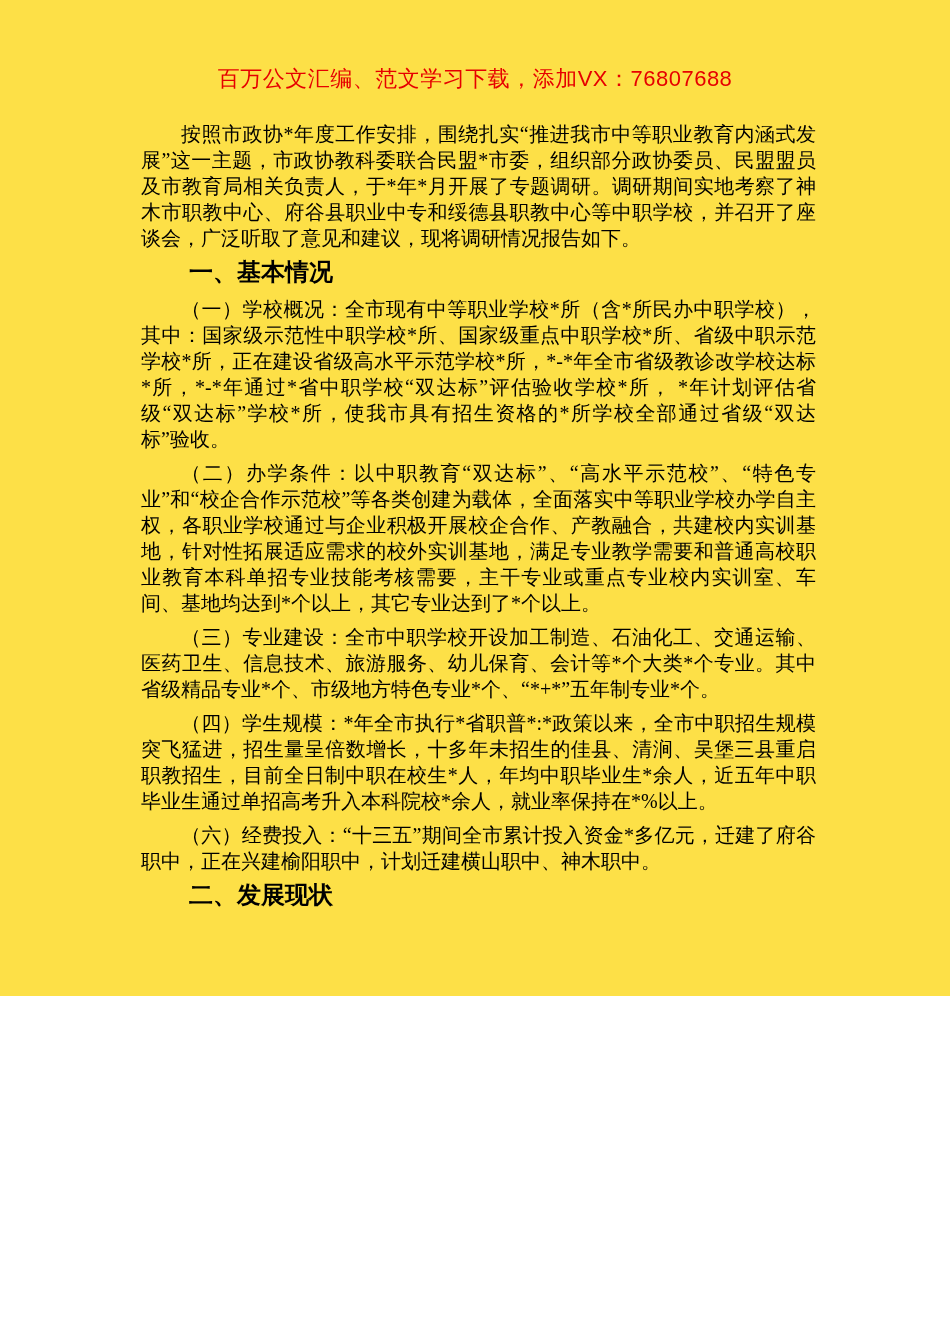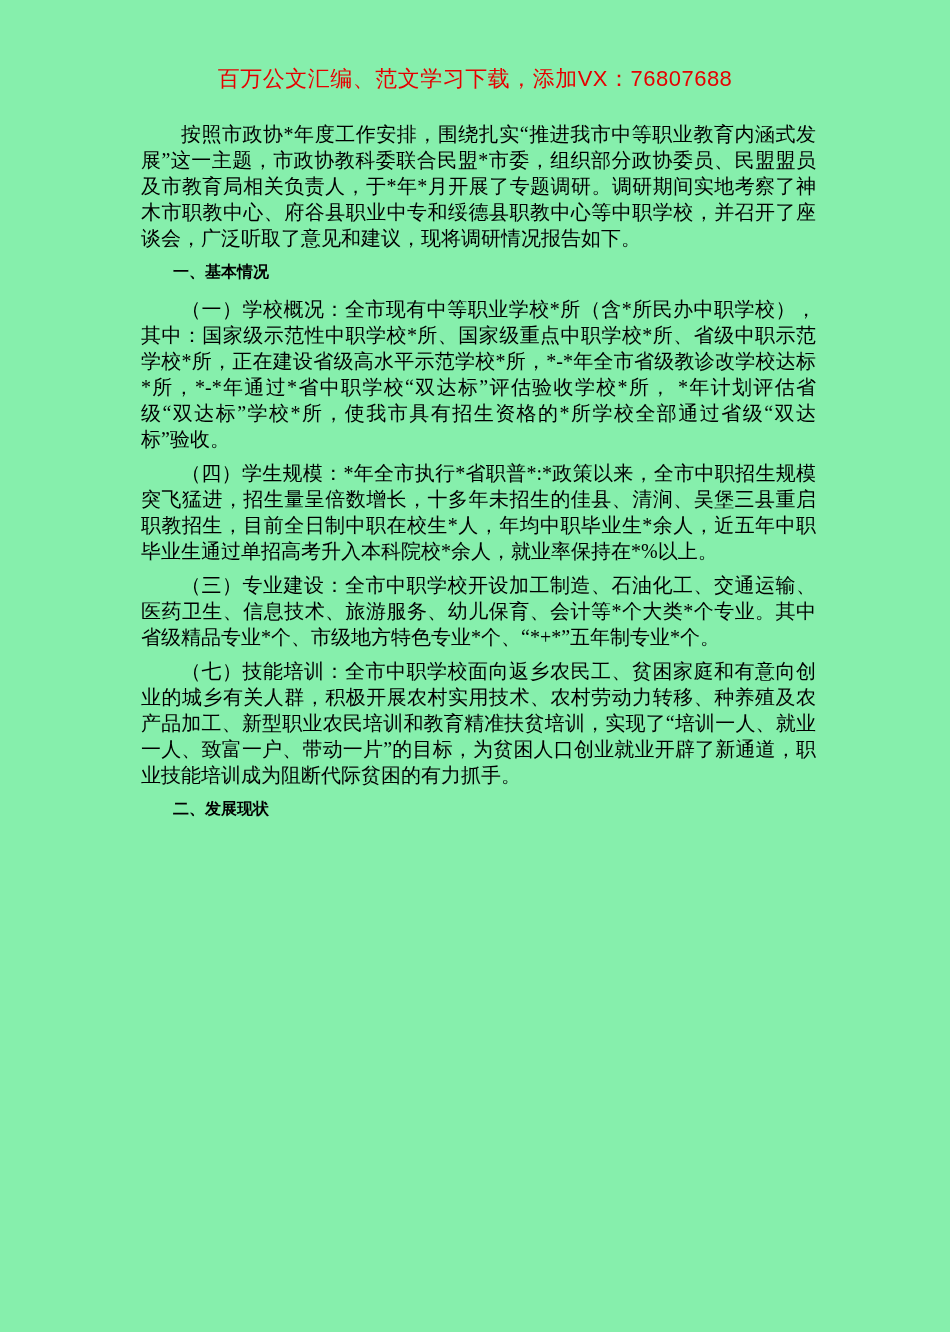--- a/index.html
+++ b/index.html
@@ -9,22 +9,22 @@
   }
   body {
     width: 950px;
     height: 1344px;
     overflow: hidden;
     font-family: "Liberation Serif", "DejaVu Serif", serif;
     color: #000000;
   }
   .page {
     width: 950px;
-    height: 1332px;
-    background: #86efac;
+    height: 996px;
+    background: #fde047;
     box-sizing: border-box;
   }
   .notice {
     padding-top: 64px;
     text-align: center;
     color: #e60000;
     font-family: "Liberation Sans", "DejaVu Sans", sans-serif;
     font-size: 22px;
     font-weight: 400;
     letter-spacing: 0.5px;
@@ -39,47 +39,48 @@
   }
   .para {
     margin: 0 2px 8px 0;
     text-indent: 2em;
   }
   .lead {
     font-weight: normal;
   }
   h2.heading {
     margin: 4px 0 11px 0;
-    font-size: 16px;
+    font-size: 24px;
     line-height: 26px;
     font-weight: bold;
     text-indent: 2em;
   }
 </style>
 </head>
 <body>
 
 <div class="page">
 
   <div class="notice">百万公文汇编、范文学习下载，添加VX：76807688</div>
 
   <div class="content">
 
     <p class="para"><span class="lead"></span><span>按照市政协*年度工作安排，围绕扎实“推进我市中等职业教育内涵式发展”这一主题，市政协教科委联合民盟*市委，组织部分政协委员、民盟盟员及市教育局相关负责人，于*年*月开展了专题调研。调研期间实地考察了神木市职教中心、府谷县职业中专和绥德县职教中心等中职学校，并召开了座谈会，广泛听取了意见和建议，现将调研情况报告如下。</span></p>
 
     <h2 class="heading"><span>一、基本情况</span></h2>
 
     <p class="para"><span class="lead">（一）学校概况：</span><span>全市现有中等职业学校*所（含*所民办中职学校），其中：国家级示范性中职学校*所、国家级重点中职学校*所、省级中职示范学校*所，正在建设省级高水平示范学校*所，*-*年全市省级教诊改学校达标*所，*-*年通过*省中职学校“双达标”评估验收学校*所， *年计划评估省级“双达标”学校*所，使我市具有招生资格的*所学校全部通过省级“双达标”验收。</span></p>
 
+    <p class="para"><span class="lead">（二）办学条件：</span><span>以中职教育“双达标”、“高水平示范校”、“特色专业”和“校企合作示范校”等各类创建为载体，全面落实中等职业学校办学自主权，各职业学校通过与企业积极开展校企合作、产教融合，共建校内实训基地，针对性拓展适应需求的校外实训基地，满足专业教学需要和普通高校职业教育本科单招专业技能考核需要，主干专业或重点专业校内实训室、车间、基地均达到*个以上，其它专业达到了*个以上。</span></p>
+
+    <p class="para"><span class="lead">（三）专业建设：</span><span>全市中职学校开设加工制造、石油化工、交通运输、医药卫生、信息技术、旅游服务、幼儿保育、会计等*个大类*个专业。其中省级精品专业*个、市级地方特色专业*个、“*+*”五年制专业*个。</span></p>
 
     <p class="para"><span class="lead">（四）学生规模：</span><span>*年全市执行*省职普*:*政策以来，全市中职招生规模突飞猛进，招生量呈倍数增长，十多年未招生的佳县、清涧、吴堡三县重启职教招生，目前全日制中职在校生*人，年均中职毕业生*余人，近五年中职毕业生通过单招高考升入本科院校*余人，就业率保持在*%以上。</span></p>
 
-    <p class="para"><span class="lead">（三）专业建设：</span><span>全市中职学校开设加工制造、石油化工、交通运输、医药卫生、信息技术、旅游服务、幼儿保育、会计等*个大类*个专业。其中省级精品专业*个、市级地方特色专业*个、“*+*”五年制专业*个。</span></p>
 
+    <p class="para"><span class="lead">（六）经费投入：</span><span>“十三五”期间全市累计投入资金*多亿元，迁建了府谷职中，正在兴建榆阳职中，计划迁建横山职中、神木职中。</span></p>
 
-
-    <p class="para"><span class="lead">（七）技能培训：</span><span>全市中职学校面向返乡农民工、贫困家庭和有意向创业的城乡有关人群，积极开展农村实用技术、农村劳动力转移、种养殖及农产品加工、新型职业农民培训和教育精准扶贫培训，实现了“培训一人、就业一人、致富一户、带动一片”的目标，为贫困人口创业就业开辟了新通道，职业技能培训成为阻断代际贫困的有力抓手。</span></p>
 
     <h2 class="heading"><span>二、发展现状</span></h2>
 
 
   </div>
 </div>
 
 </body></html>

